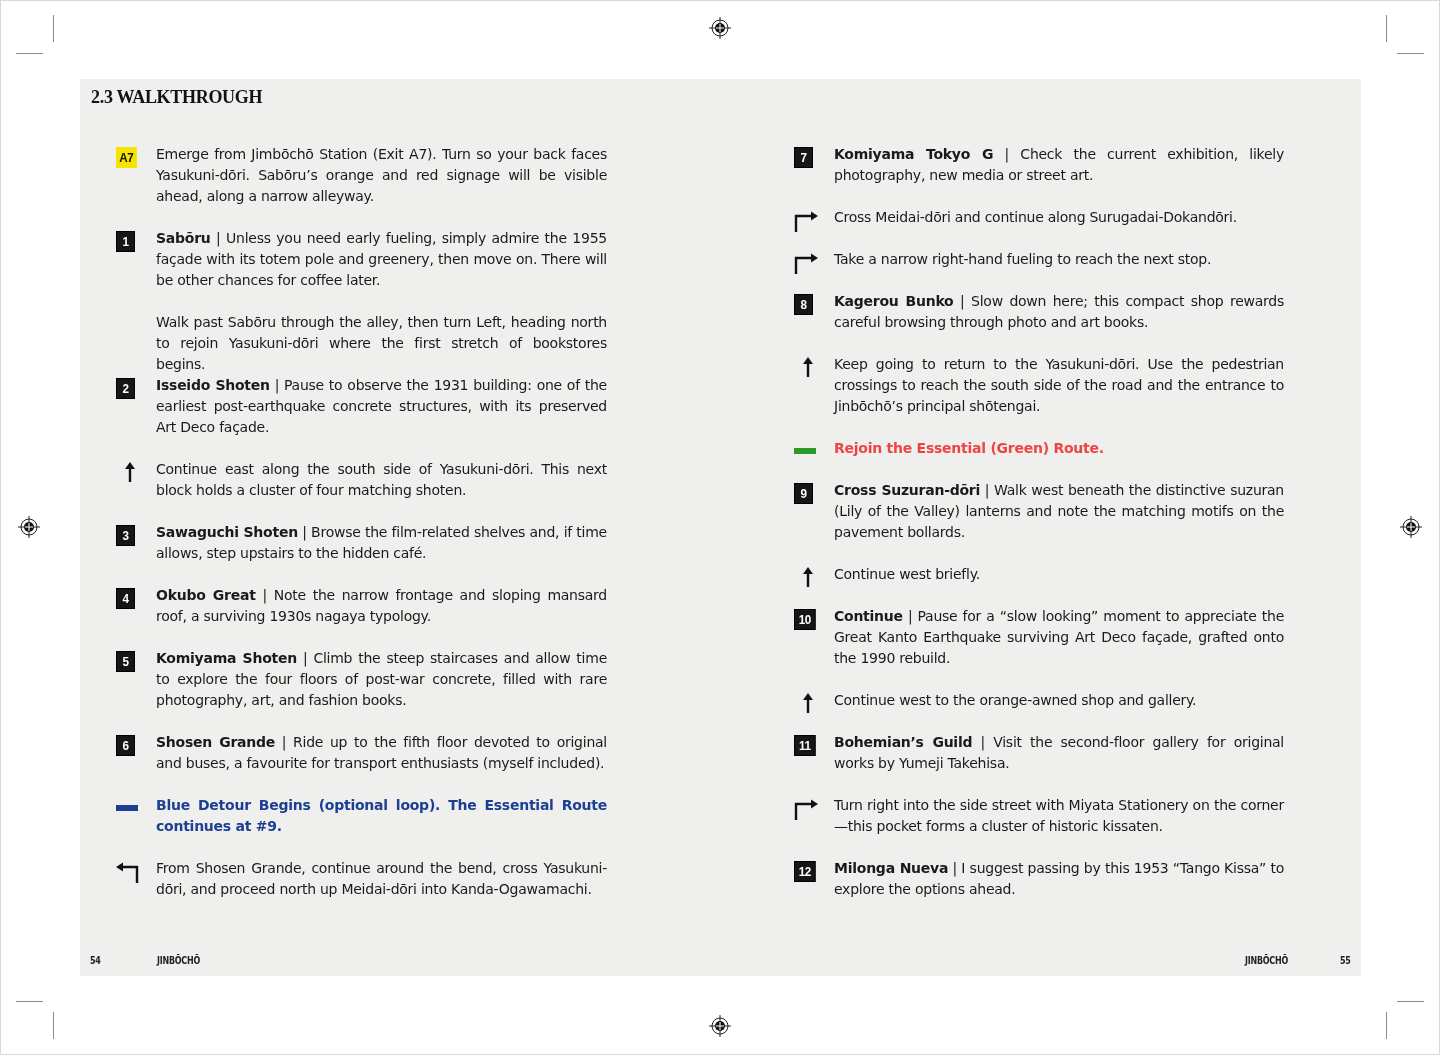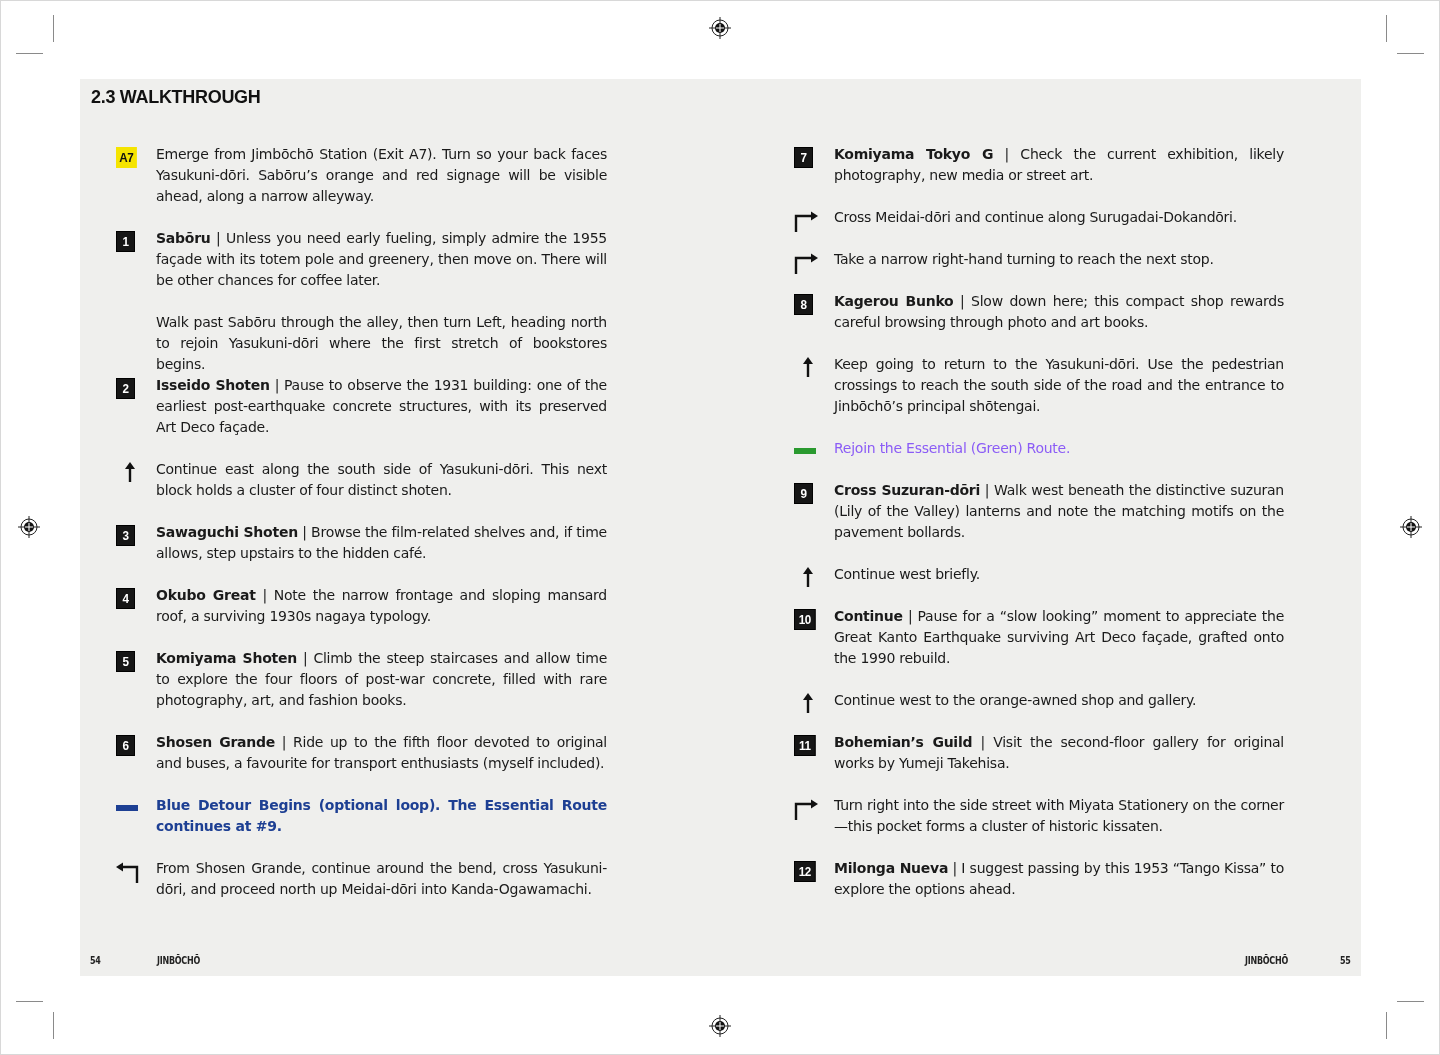--- a/index.html
+++ b/index.html
@@ -11,21 +11,21 @@
   }
   .frame { position:absolute; left:0; top:0; width:1438px; height:1053px; border:1px solid #d8d8d8; }
   .spread {
     position:absolute; left:80px; top:79px; width:1281px; height:897px;
     background:#efefed;
   }
   .crop { position:absolute; background:#8a8a8a; }
   .reg { position:absolute; width:22px; height:22px; }
   .section-title {
     position:absolute; left:91px; top:87px; margin:0;
-    font-family:Liberation Sans, sans-serif;
+    font-family:Liberation Serif, serif;
     font-weight:bold; font-size:18px; letter-spacing:-0.3px; color:#111;
   }
   .col { position:absolute; top:144px; }
   .col.left { left:116px; width:491px; }
   .col.right { left:794px; width:490px; }
   .entry { position:absolute; left:0; width:100%; }
   .marker {
     position:absolute; left:0; top:3px; width:26px; height:22px;
     display:flex; align-items:flex-start; justify-content:flex-start;
   }
@@ -39,21 +39,21 @@
   .badge.exit { background:#f5e400; color:#111; border-color:#f5e400; min-width:19px; }
   .badge.wide { min-width:20px; }
   .txt {
     position:absolute; left:40px; right:0; top:0;
     font-size:14px; line-height:21px; text-align:justify;
     font-family:"DejaVu Sans","Liberation Sans",sans-serif;
     letter-spacing:-0.25px; word-spacing:0px;
   }
   .txt b { font-weight:bold; }
   .txt.blue { color:#1d3f93; font-weight:bold; font-weight:600; }
-  .txt.green { color:#8b5cf6; font-weight:400; }
+  .txt.green { color:#ef4444; font-weight:700; }
   .bar { display:block; width:22px; height:6px; margin-top:7px; }
   .icon svg { display:block; }
   .folio {
     position:absolute; top:955px; font-size:10px; font-weight:bold;
     font-family:"DejaVu Sans","Liberation Sans",sans-serif;
     letter-spacing:-0.3px; color:#222; transform:scaleX(0.8); transform-origin:left;
   }
 </style>
 </head>
 <body>
@@ -129,21 +129,21 @@
       </div>
       <div class="txt"><b>Isseido Shoten</b><span> | Pause to observe the 1931 building: one of the earliest post-earthquake concrete structures, with its preserved Art Deco façade.</span></div>
     </div>
     <div class="entry" style="top: 315px;">
       <div class="marker icon" style="left: 7px;">
         <svg width="14" height="20" viewBox="0 0 14 20">
           <line x1="7" y1="4" x2="7" y2="20" stroke="#111" stroke-width="2.4"></line>
           <polygon points="7,0 12,7 2,7" fill="#111"></polygon>
         </svg>
       </div>
-      <div class="txt"><span>Continue east along the south side of Yasukuni-dōri. This next block holds a cluster of four distinct shoten.</span></div>
+      <div class="txt"><span>Continue east along the south side of Yasukuni-dōri. This next block holds a cluster of four matching shoten.</span></div>
     </div>
     <div class="entry" style="top: 378px;">
       <div class="marker">
         <span class="badge">3</span>
       </div>
       <div class="txt"><b>Sawaguchi Shoten</b><span> | Browse the film-related shelves and, if time allows, step upstairs to the hidden café.</span></div>
     </div>
     <div class="entry" style="top: 441px;">
       <div class="marker">
         <span class="badge">4</span>
@@ -194,21 +194,21 @@
       </div>
       <div class="txt"><span>Cross Meidai-dōri and continue along Surugadai-Dokandōri.</span></div>
     </div>
     <div class="entry" style="top: 105px;">
       <div class="marker icon">
         <svg width="24" height="22" viewBox="0 0 24 22">
           <polyline points="2,22 2,6 18,6" fill="none" stroke="#111" stroke-width="2.4"></polyline>
           <polygon points="24,6 17,1.5 17,10.5" fill="#111"></polygon>
         </svg>
       </div>
-      <div class="txt"><span>Take a narrow right-hand turning to reach the next stop.</span></div>
+      <div class="txt"><span>Take a narrow right-hand fueling to reach the next stop.</span></div>
     </div>
     <div class="entry" style="top: 147px;">
       <div class="marker">
         <span class="badge">8</span>
       </div>
       <div class="txt"><b>Kagerou Bunko</b><span> | Slow down here; this compact shop rewards careful browsing through photo and art books.</span></div>
     </div>
     <div class="entry" style="top: 210px;">
       <div class="marker icon" style="left: 7px;">
         <svg width="14" height="20" viewBox="0 0 14 20">

